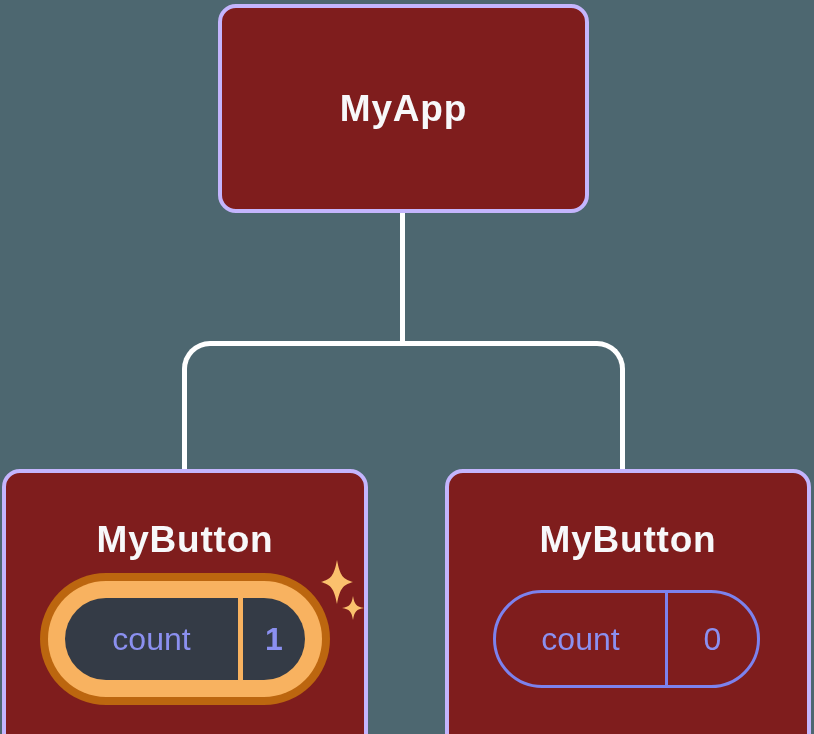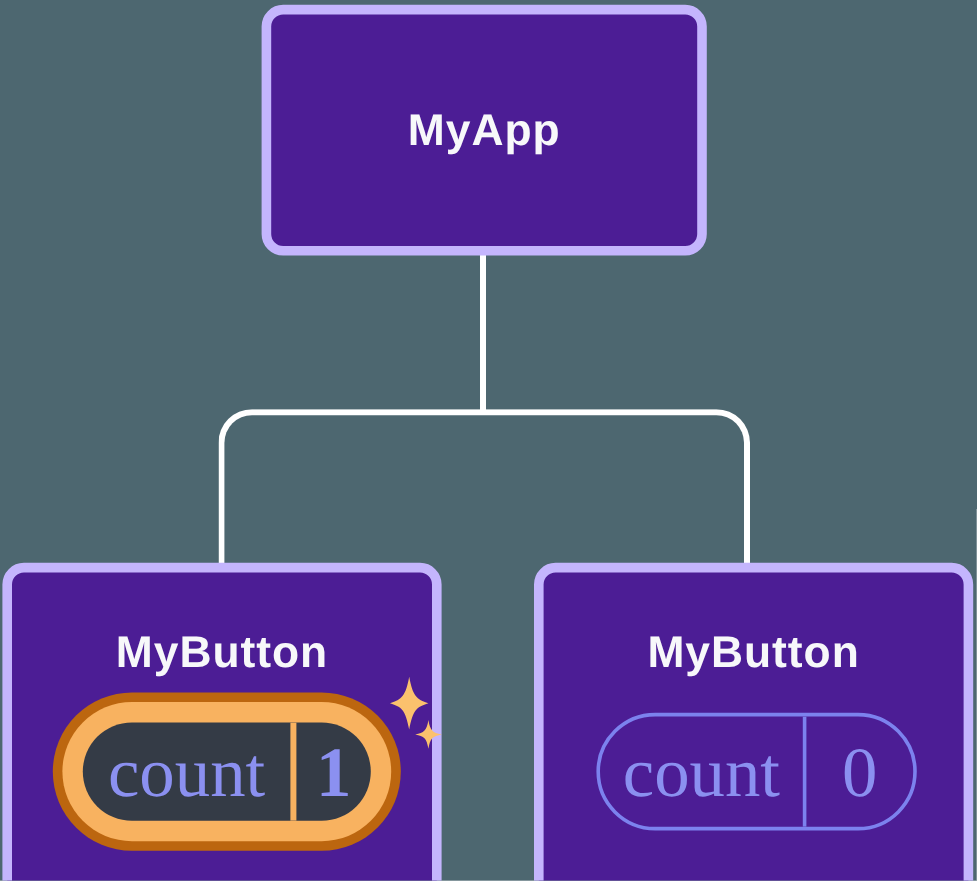--- a/index.html
+++ b/index.html
@@ -26,22 +26,22 @@
     box-sizing: border-box;
     border: 5px solid #FFFFFF;
     border-bottom: none;
     border-radius: 28px 28px 0 0;
   }
 
   
   .node {
     position: absolute;
     box-sizing: border-box;
-    background: #4c1d95;
-    border: 8px solid #c4b5fd;
+    background: #7f1d1d;
+    border: 4px solid #c4b5fd;
     border-radius: 18px;
   }
   .node-root {
     left: 218px; top: 4px;
     width: 371px; height: 209px;
     display: flex; align-items: center; justify-content: center;
   }
   .node-child { top: 469px; width: 366px; height: 306px; }
   .node-child-left  { left: 2px; }
   .node-child-right { left: 445px; }
@@ -102,24 +102,23 @@
     box-sizing: border-box;
   }
 
   .cell-key, .cell-value {
     display: flex; align-items: center; justify-content: center;
   }
   .cell-value { flex: 1; }
 
   .state-text {
     color: #8B90F0;
-    font-size: 59px;
+    font-size: 32px;
     font-weight: 400;
     white-space: nowrap;
-    font-family: Liberation Serif, serif;
   }
   .state-value-strong { font-weight: 700; }
 
   .sparkles {
     position: absolute;
     left: 300px; top: 75px;
     width: 64px; height: 80px;
   }
 </style>
 </head>

